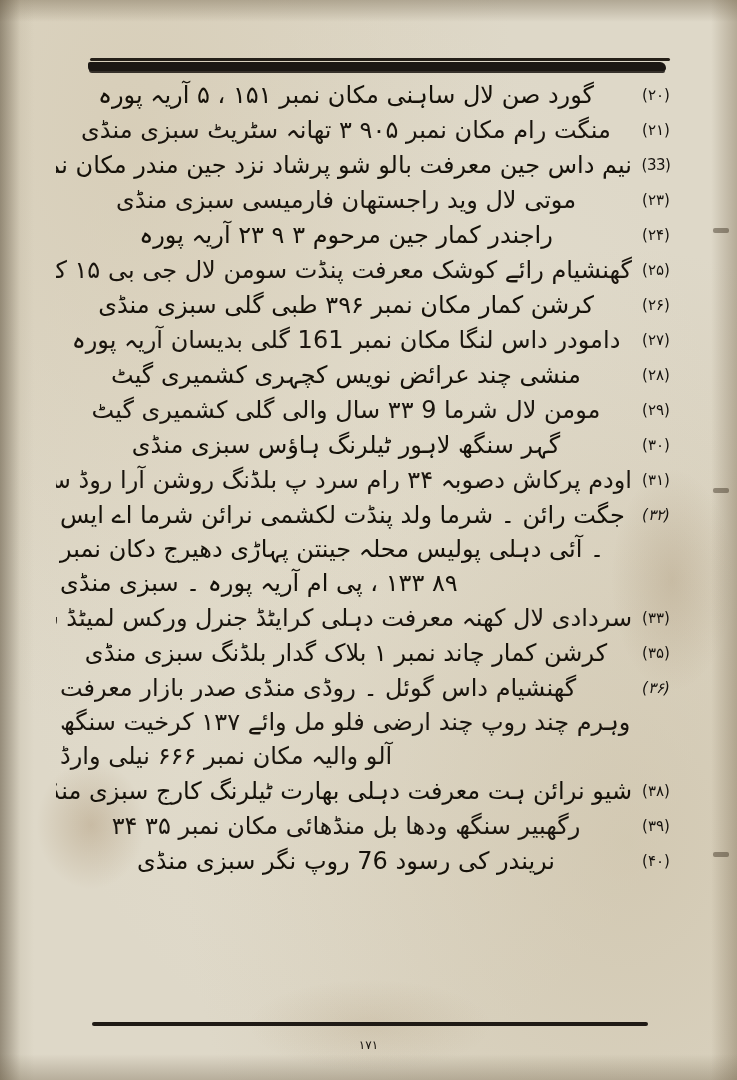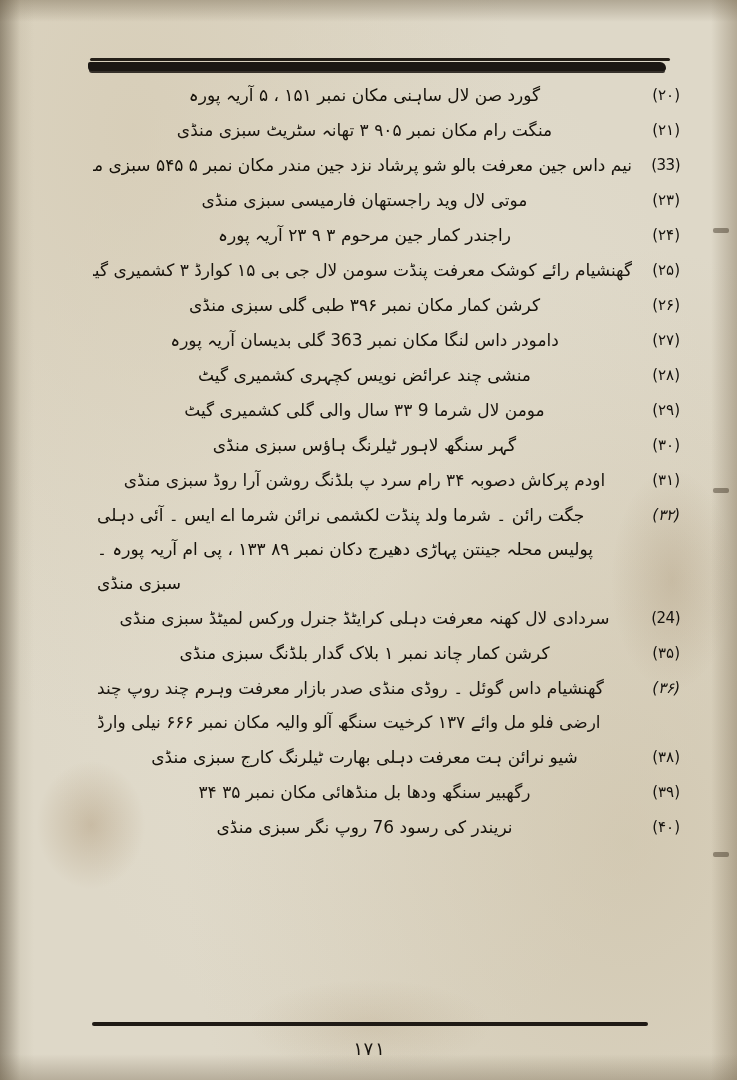--- a/index.html
+++ b/index.html
@@ -118,62 +118,61 @@
     flex-direction: row;
     align-items: flex-start;
     justify-content: flex-start;
     margin-bottom: 1px;
     color: #14110d;
   }
 
   .num {
     flex: 0 0 auto;
     width: 48px;
-    text-align: right;
+    text-align: center;
     font-family: "DejaVu Sans", sans-serif;
     font-size: 15px;
     line-height: 34px;
     direction: rtl;
     white-space: nowrap;
     letter-spacing: -0.5px;
   }
 
   .txt {
     flex: 1 1 auto;
     text-align: center;
     font-family: "DejaVu Sans", sans-serif;
-    font-size: 17px;
+    font-size: 24px;
     line-height: 34px;
     direction: rtl;
     white-space: nowrap;
     overflow: hidden;
     text-overflow: clip;
     padding-left: 4px;
-    margin-left: 37px;
   }
 
   .txt.two-line,
   .txt.multi {
     white-space: normal;
     text-align: left;
   }
 
   .line.tall .num { line-height: 34px; font-style: italic; }
 
   
   .line:nth-child(odd) .txt { color: #151109; }
   .line:nth-child(even) .txt { color: #1a150e; }
 
   .folio {
     position: absolute;
     left: 0; right: 0;
     top: 1038px;
     text-align: center;
-    font-family: Liberation Mono, monospace;
-    font-size: 18px;
+    font-family: Liberation Sans, sans-serif;
+    font-size: 12px;
     color: #17130e;
     direction: rtl;
   }
 
   .folio span {
     display: inline-block;
     padding: 0 6px;
   }
 
   
@@ -239,21 +238,21 @@
       <div class="txt">گھنشیام رائے کوشک معرفت پنڈت سومن لال جی بی ۱۵ کوارڈ ۳ کشمیری گیٹ</div>
     </div>
 
     <div class="line">
       <div class="num">(۲۶)</div>
       <div class="txt">کرشن کمار مکان نمبر ۳۹۶ طبی گلی سبزی منڈی</div>
     </div>
 
     <div class="line">
       <div class="num">(۲۷)</div>
-      <div class="txt">دامودر داس لنگا مکان نمبر 363 گلی بدیسان آریہ پورہ</div>
+      <div class="txt">دامودر داس لنگا مکان نمبر 161 گلی بدیسان آریہ پورہ</div>
     </div>
 
     <div class="line">
       <div class="num">(۲۸)</div>
       <div class="txt">منشی چند عرائض نویس کچہری کشمیری گیٹ</div>
     </div>
 
     <div class="line">
       <div class="num">(۲۹)</div>
       <div class="txt">مومن لال شرما 9 ۳۳ سال والی گلی کشمیری گیٹ</div>
@@ -268,21 +267,21 @@
       <div class="num">(۳۱)</div>
       <div class="txt">اودم پرکاش دصوبہ ۳۴ رام سرد پ بلڈنگ روشن آرا روڈ سبزی منڈی</div>
     </div>
 
     <div class="line tall">
       <div class="num">(۳۲)</div>
       <div class="txt multi">جگت رائن ۔ شرما ولد پنڈت لکشمی نرائن شرما اے ایس ۔ آئی دہلی پولیس محلہ جینتن پہاڑی دھیرج دکان نمبر ۸۹ ۱۳۳ ، پی ام آریہ پورہ ۔ سبزی منڈی</div>
     </div>
 
     <div class="line">
-      <div class="num">(24)</div>
+      <div class="num">(۳۳)</div>
       <div class="txt">سردادی لال کھنہ معرفت دہلی کرایٹڈ جنرل ورکس لمیٹڈ سبزی منڈی</div>
     </div>
 
     <div class="line">
       <div class="num">(۳۵)</div>
       <div class="txt">کرشن کمار چاند نمبر ۱ بلاک گدار بلڈنگ سبزی منڈی</div>
     </div>
 
     <div class="line tall">
       <div class="num">(۳۶)</div>

